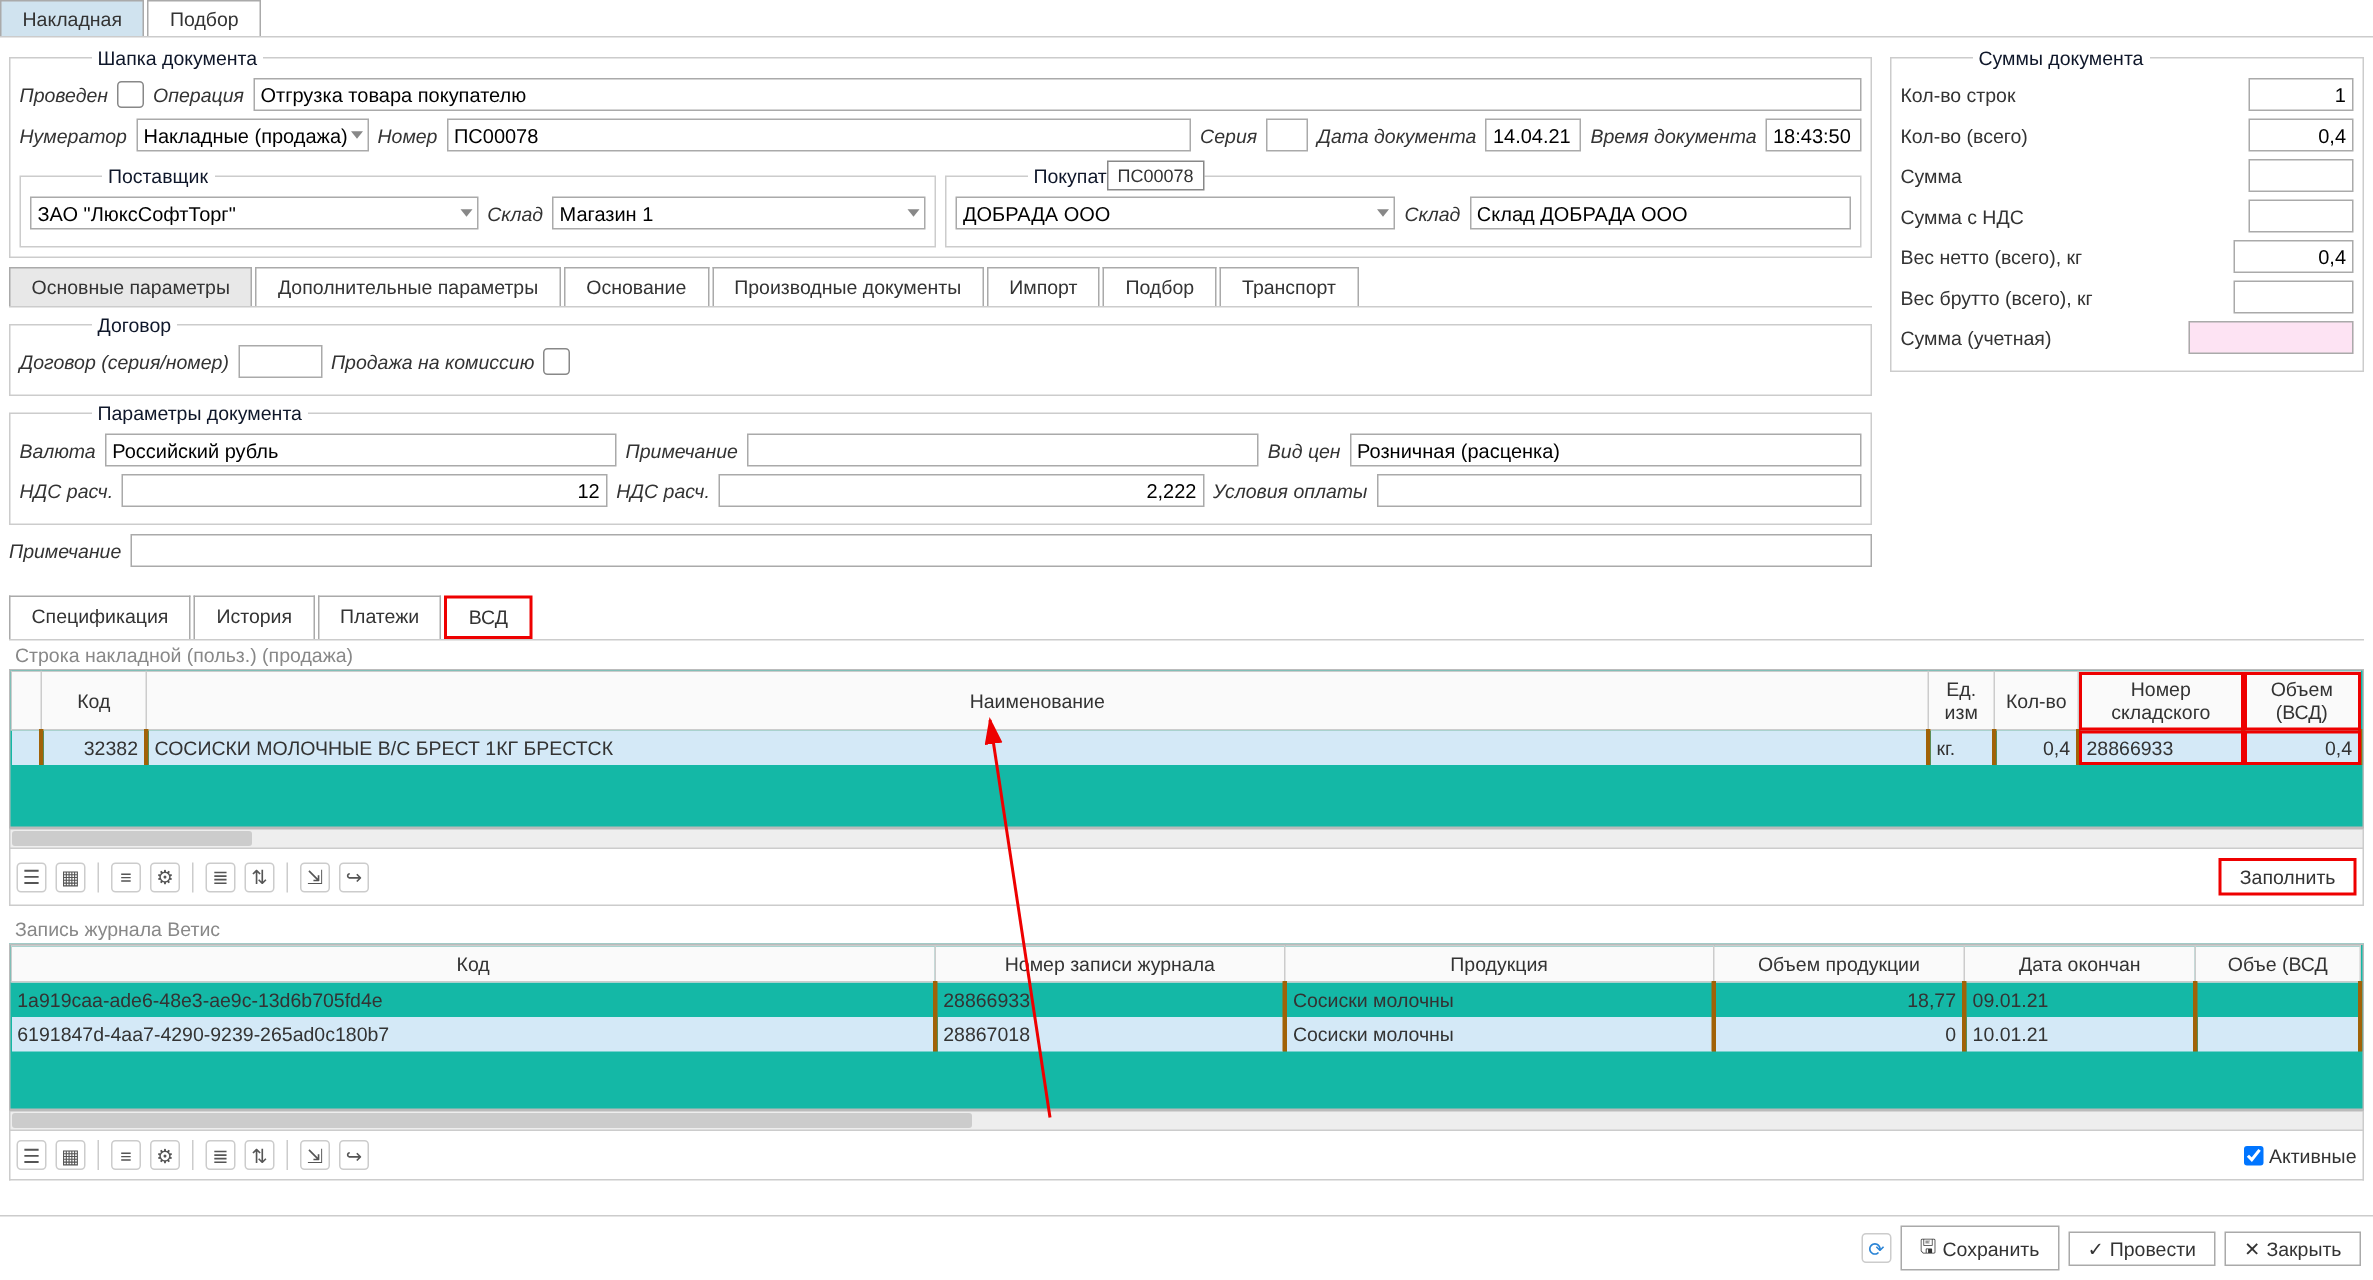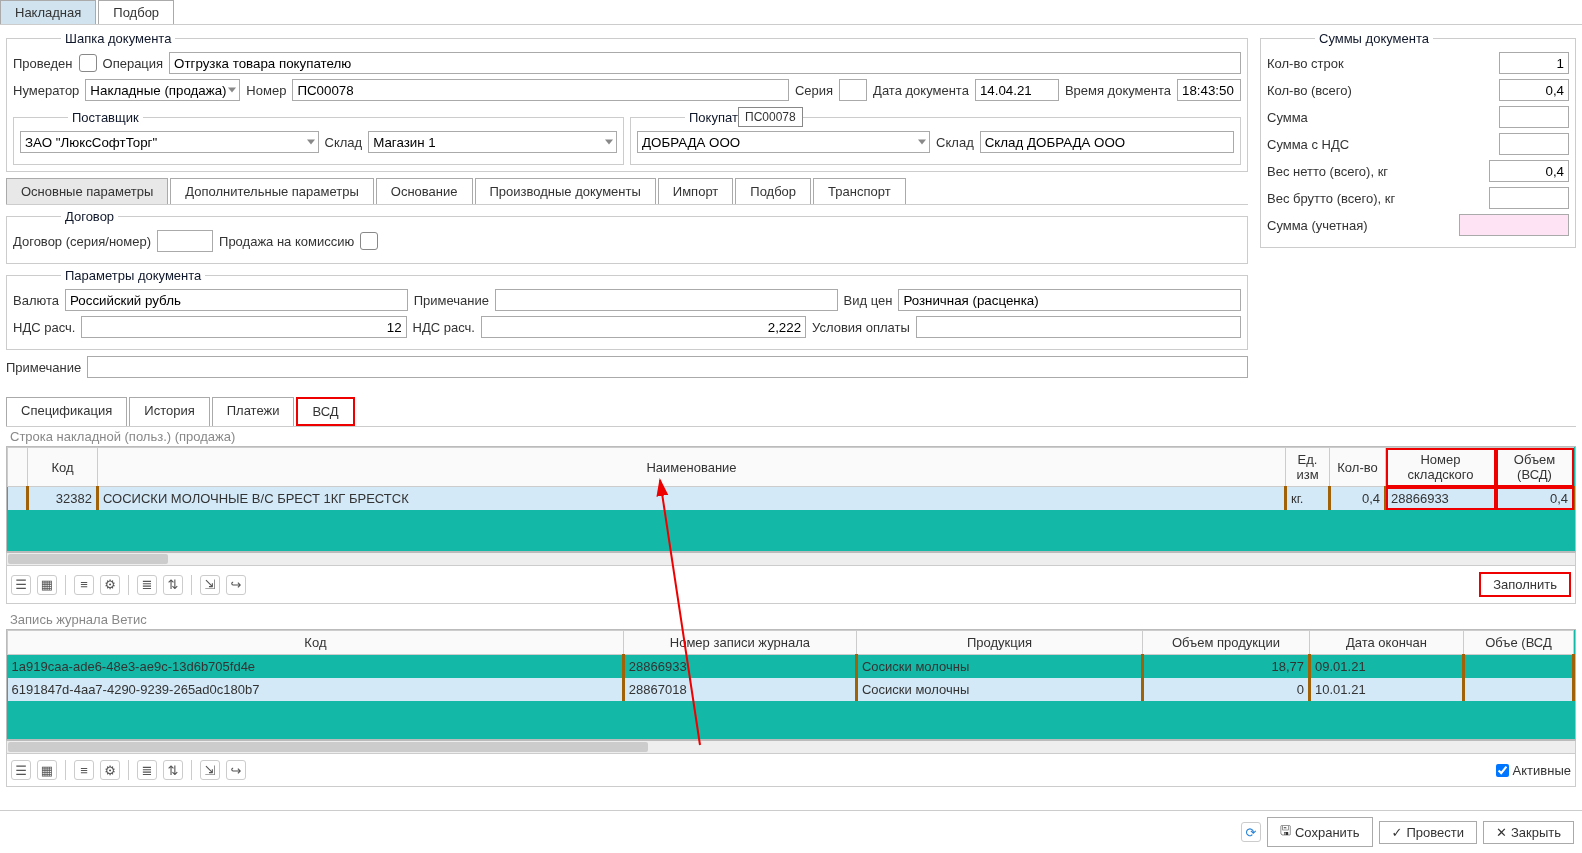--- a/index.html
+++ b/index.html
@@ -6,21 +6,21 @@
 body { font-family: Arial, sans-serif; font-size: 13px; color: #333; background: #fff; width: 1582px; height: 853px; position: relative; }
 .tab-row { display: flex; border-bottom: 1px solid #ccc; }
 .tab { padding: 4px 14px; border: 1px solid #aaa; border-bottom: none; background: #fff; cursor: pointer; margin-right: 2px; }
 .tab.active { background: #d0e3ef; }
 .main-layout { display: flex; }
 .left-col { flex: 1; padding: 2px 6px 6px 6px; }
 .right-col { width: 328px; padding: 2px 6px 6px 6px; }
 fieldset { border: 1px solid #ccc; margin-top: 4px; padding: 6px 6px 6px 6px; position: relative; }
 legend { color: #0f172a; font-size: 13px; padding: 0 4px; margin-left: 48px; }
 .form-row { display: flex; align-items: center; gap: 6px; margin-bottom: 5px; flex-wrap: wrap; }
-.form-row label { white-space: nowrap; }
+.form-row label { white-space: nowrap; font-style: italic; }
 .inp { border: 1px solid #aaa; height: 22px; padding: 2px 4px; background: #fff; }
 .checkbox { width: 18px; height: 18px; border: 1px solid #888; border-radius: 3px; display:inline-flex; align-items:center; justify-content:center; }
 .subtabs { display: flex; border-bottom: 1px solid #ccc; margin-top: 6px; }
 .subtab { padding: 5px 14px; border: 1px solid #aaa; border-bottom: none; margin-right: 2px; cursor: pointer; background:#fff; }
 .sum-row { display: flex; justify-content: space-between; align-items: center; margin-bottom: 5px; gap:6px; }
 .sum-row .inp { width: 70px; text-align: right; }
 .sum-row.w .inp { width: 80px; }
 .pink { background: #fde3f3 !important; }
 .dual-panel { display: flex; gap: 6px; padding: 0 6px; flex-direction: column; }
 .panel { flex: 1; display: flex; flex-direction: column; }
@@ -67,21 +67,21 @@
         <input class="inp" style="flex: 1 1 0%;" value="Отгрузка товара покупателю">
       </div>
       <div class="form-row rel">
         <label>Нумератор</label>
         <div class="rel"><input class="inp" style="width: 155px;" value="Накладные (продажа)"><span class="dropdown-arrow" style="position:absolute;right:0;top:0;bottom:0;width:16px;"></span></div>
         <label>Номер</label>
         <input class="inp" style="flex: 1 1 0%;" value="ПС00078">
         <label>Серия</label>
         <input class="inp" style="width: 28px;" value="">
         <label>Дата документа</label>
-        <input class="inp" style="width: 84px;" value="14.04.21">
+        <input class="inp" style="width: 64px;" value="14.04.21">
         <label>Время документа</label>
         <input class="inp" style="width: 64px;" value="18:43:50">
         <div class="tooltip" style="left:725px; top:28px;">ПС00078</div>
       </div>
       <div style="display:flex; gap:6px;justify-content:center;">
         <fieldset style="flex:1">
           <legend>Поставщик</legend>
           <div class="form-row">
             <div class="rel" style="flex:1.2"><input class="inp" style="width: 100%;" value="ЗАО &quot;ЛюксСофтТорг&quot;"><span class="dropdown-arrow" style="position:absolute;right:0;top:0;bottom:0;width:16px;"></span></div>
             <label>Склад</label>

